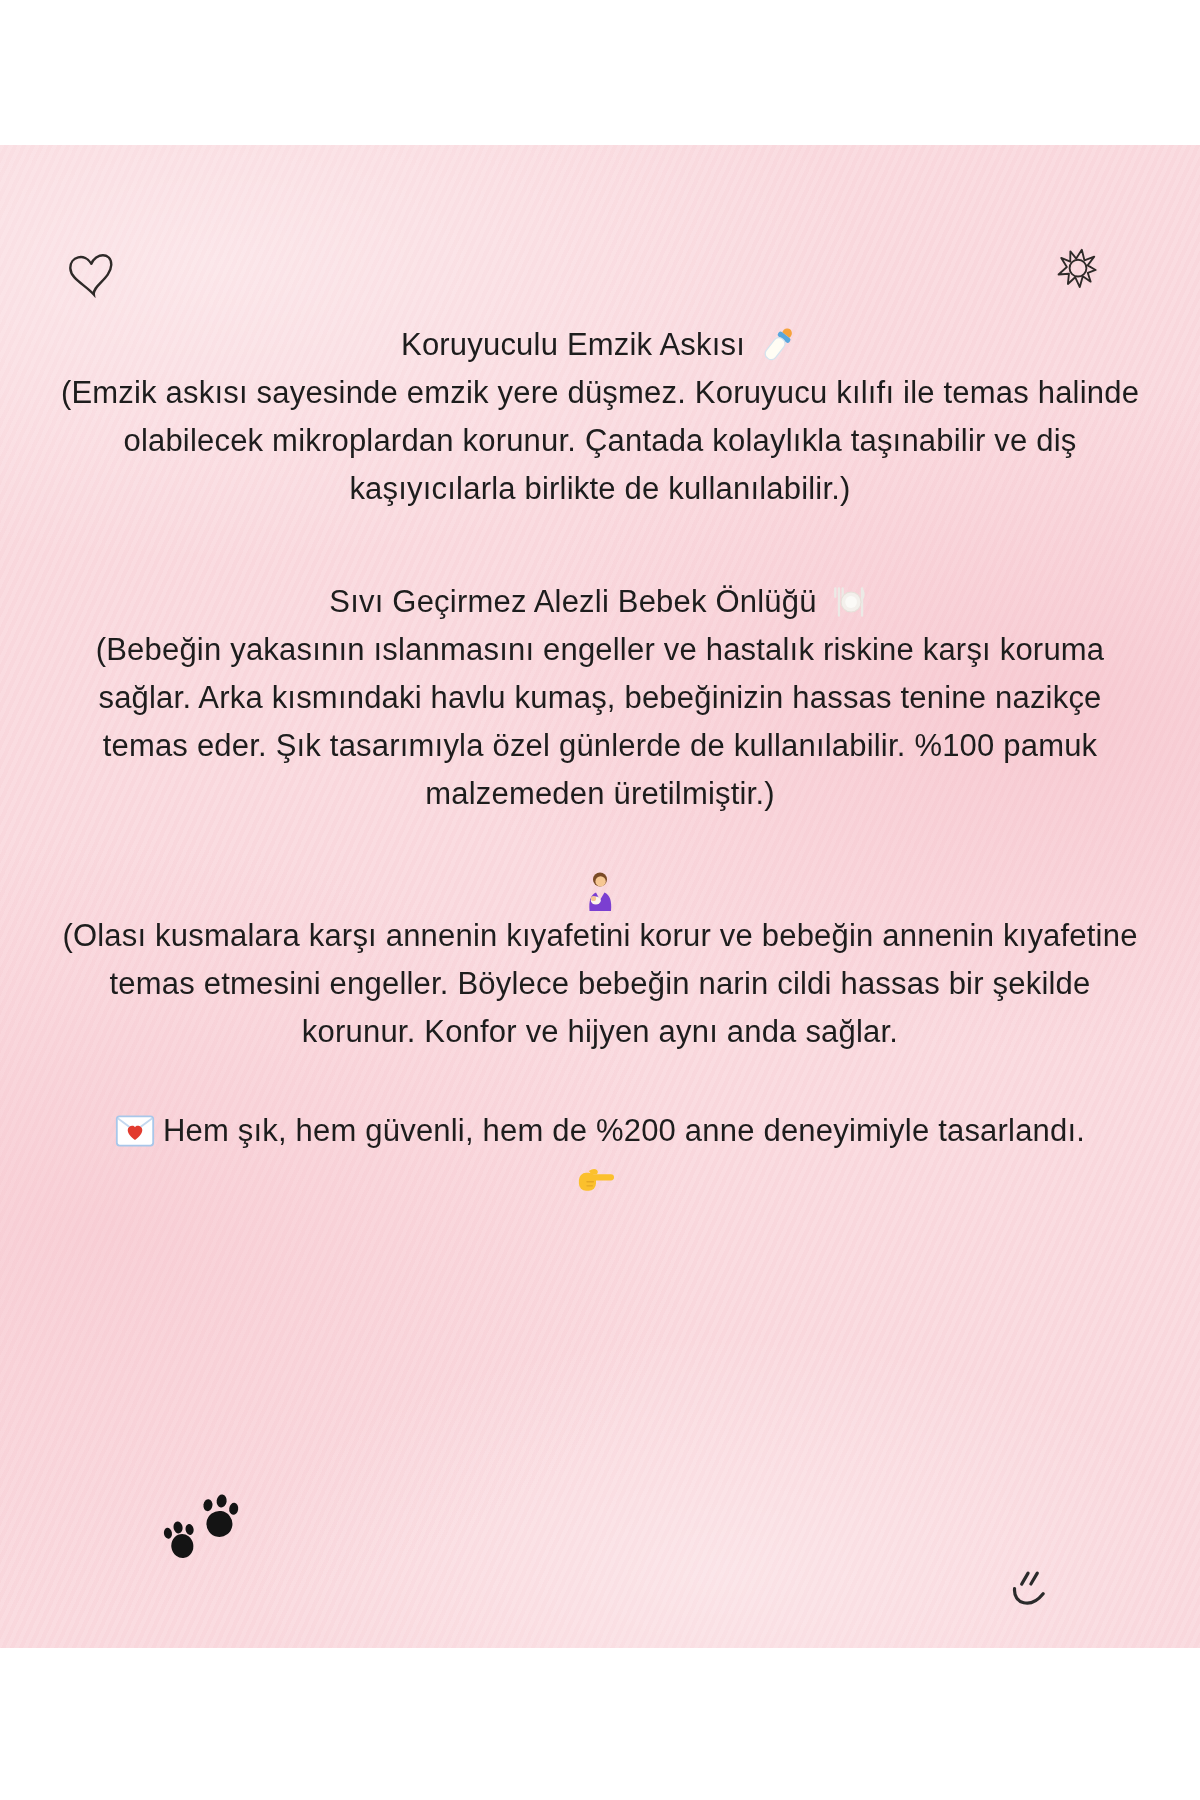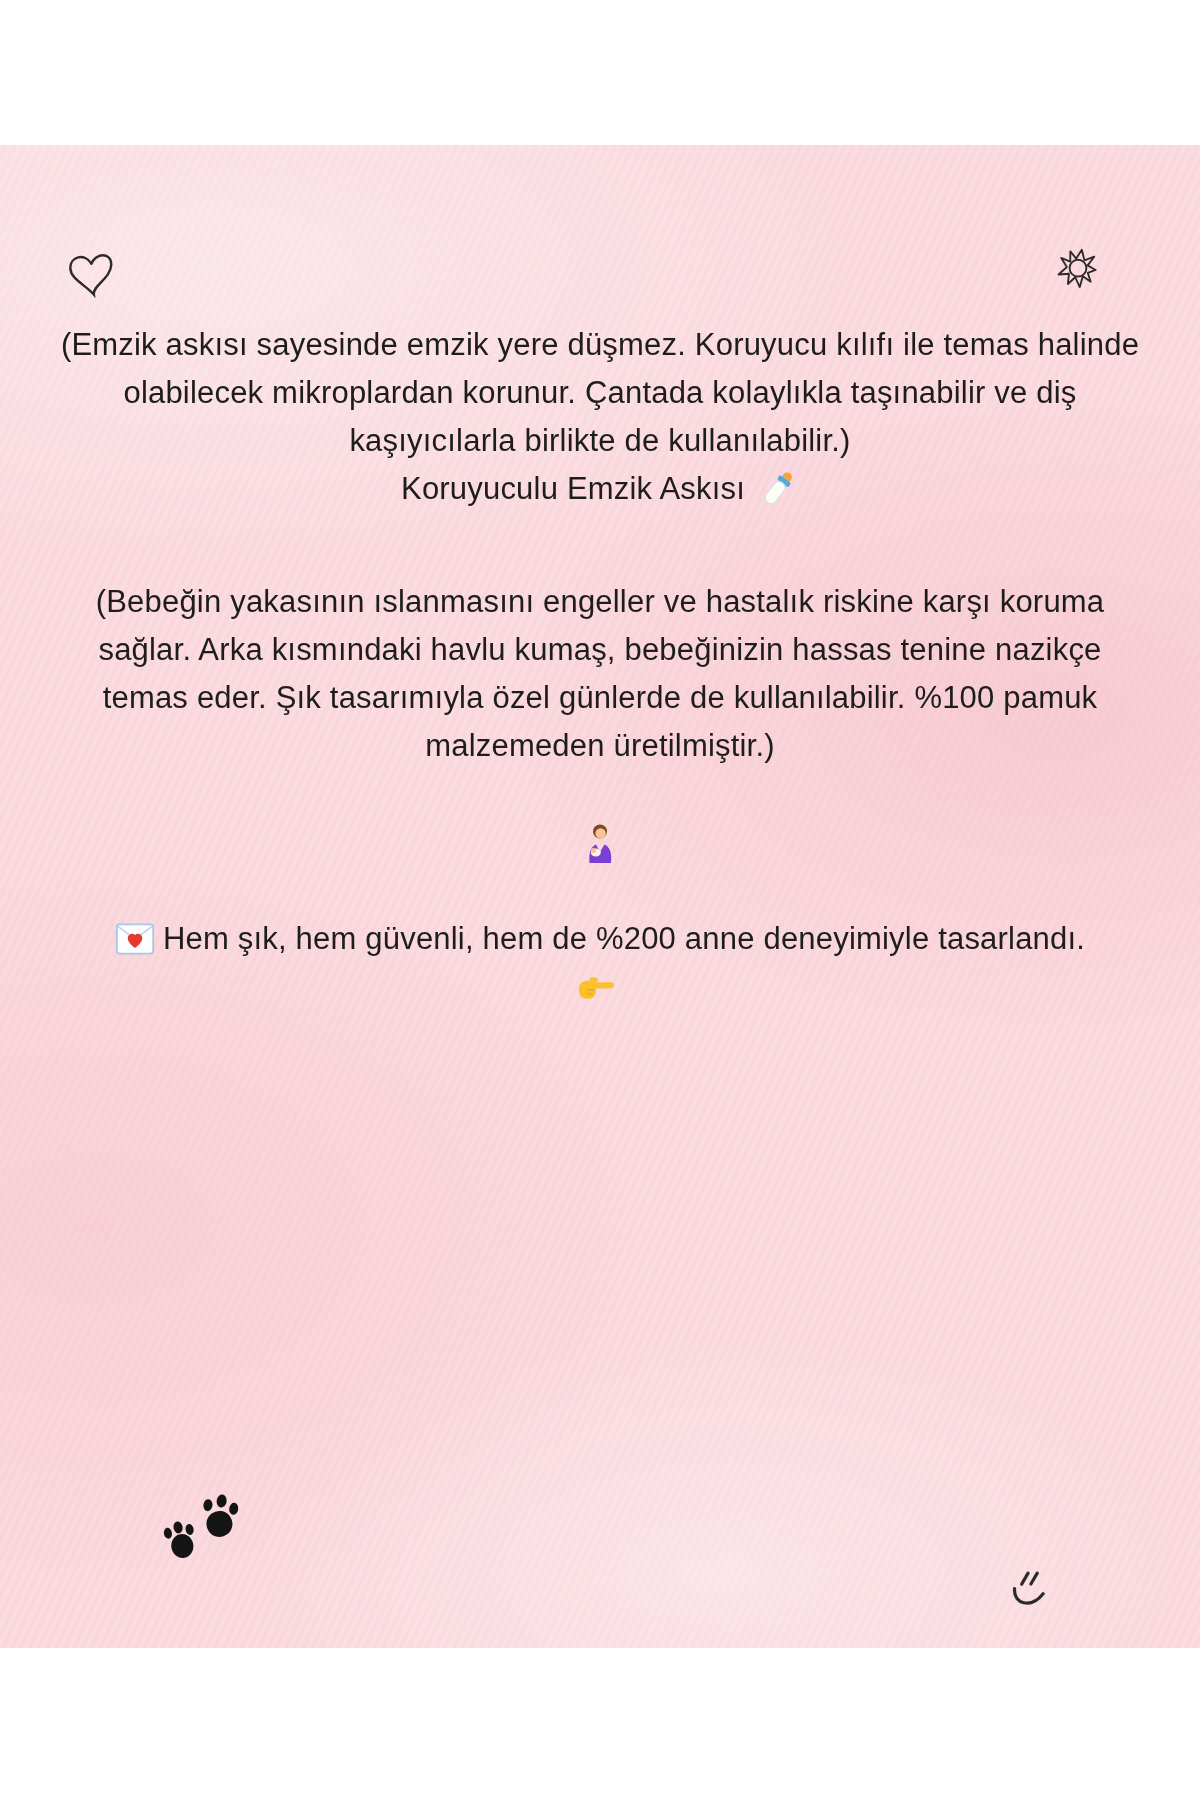--- a/index.html
+++ b/index.html
@@ -83,51 +83,67 @@
         <path d="M24 14 L20 26"></path>
         <path d="M33 12 L29 24"></path>
         <path d="M14 32 C16 47 34 49 43 31"></path>
       </g>
     </svg>
   </div>
 
   <div class="content">
 
     <section class="sec-1">
-      <p class="txt body-par">(Emzik askısı sayesinde emzik yere düşmez. Koruyucu kılıfı ile temas halinde olabilecek mikroplardan korunur. Çantada kolaylıkla taşınabilir ve diş kaşıyıcılarla birlikte de kullanılabilir.)</p>
       <p class="txt title-row">
         <span>Koruyuculu Emzik Askısı</span>
         <span class="icon">
           <svg width="42" height="42" viewBox="0 0 40 40">
             <g transform="rotate(38 20 20)">
               <path d="M17 2.5 q3 -2.8 6 0 q2.2 2 1.2 5.5 l-8.4 0 q-1 -3.5 1.2 -5.5 z" fill="#f5a33c"></path>
               <rect x="13.2" y="8" width="13.6" height="5.2" rx="2.2" fill="#58a7dd"></rect>
               <rect x="14.4" y="13" width="11.2" height="23" rx="5" fill="#fffdf4" stroke="#d4e3ee" stroke-width="1.2"></rect>
             </g>
           </svg>
         </span>
       </p>
+      <p class="txt body-par">(Emzik askısı sayesinde emzik yere düşmez. Koruyucu kılıfı ile temas halinde olabilecek mikroplardan korunur. Çantada kolaylıkla taşınabilir ve diş kaşıyıcılarla birlikte de kullanılabilir.)</p>
     </section>
 
     <section class="sec-2">
+      <p class="txt title-row">
+        <span>Sıvı Geçirmez Alezli Bebek Önlüğü</span>
+        <span class="icon">
+          <svg width="42" height="42" viewBox="0 0 40 40">
+            <g stroke="#eceae6" stroke-width="2.2" stroke-linecap="round" fill="none">
+              <path d="M6 7 v8 M9.5 7 v8 M13 7 v8"></path>
+              <path d="M9.5 12 v21"></path>
+              <path d="M31.5 7 v26"></path>
+            </g>
+            <path d="M31.5 7 c3 2.5 3.4 8 0.4 11 l-0.4 0 z" fill="#eceae6"></path>
+            <circle cx="21" cy="20" r="9.5" fill="#f3f0ec" stroke="#e6e1da" stroke-width="1"></circle>
+            <circle cx="21" cy="20" r="5.6" fill="#fbfaf7"></circle>
+          </svg>
+        </span>
+      </p>
       <p class="txt body-par">(Bebeğin yakasının ıslanmasını engeller ve hastalık riskine karşı koruma sağlar. Arka kısmındaki havlu kumaş, bebeğinizin hassas tenine nazikçe temas eder. Şık tasarımıyla özel günlerde de kullanılabilir. %100 pamuk malzemeden üretilmiştir.)</p>
     </section>
 
     <section class="sec-3">
       <p class="txt title-row">
         <span class="icon">
           <svg width="40" height="42" viewBox="0 0 40 42">
             <circle cx="20" cy="9.5" r="7" fill="#7a4a26"></circle>
             <circle cx="20.6" cy="11.4" r="5.2" fill="#f6c793"></circle>
             <path d="M9.5 41 q-1.5 -15 6.5 -18.5 l4 7.5 4.5 -7.5 q8 3.5 6.5 18.5 z" fill="#7b3fd1"></path>
             <ellipse cx="15.8" cy="30.5" rx="5" ry="4" fill="#fdf4ea"></ellipse>
             <circle cx="13.5" cy="28.5" r="2.6" fill="#f6c793"></circle>
           </svg>
         </span>
       </p>
+      <p class="txt body-par">(Olası kusmalara karşı annenin kıyafetini korur ve bebeğin annenin kıyafetine temas etmesini engeller. Böylece bebeğin narin cildi hassas bir şekilde korunur. Konfor ve hijyen aynı anda sağlar.</p>
     </section>
 
     <section class="highlights">
       <p class="txt hl-1">
         <span class="icon inline-icon">
           <svg width="40" height="34" viewBox="0 0 44 36">
             <rect x="2" y="2" width="40" height="32" rx="3" fill="#ffffff" stroke="#a8c7ea" stroke-width="2"></rect>
             <path d="M3 4 L22 18 L41 4" fill="none" stroke="#c4d8ef" stroke-width="2"></path>
             <path d="M22 28 c-5 -4 -8 -7 -8 -11 c0 -3 2.5 -4.8 5 -4.8 c1.6 0 2.6 0.8 3 1.6 c0.4 -0.8 1.4 -1.6 3 -1.6 c2.5 0 5 1.8 5 4.8 c0 4 -3 7 -8 11 z" fill="#e23b2e"></path>
           </svg>

